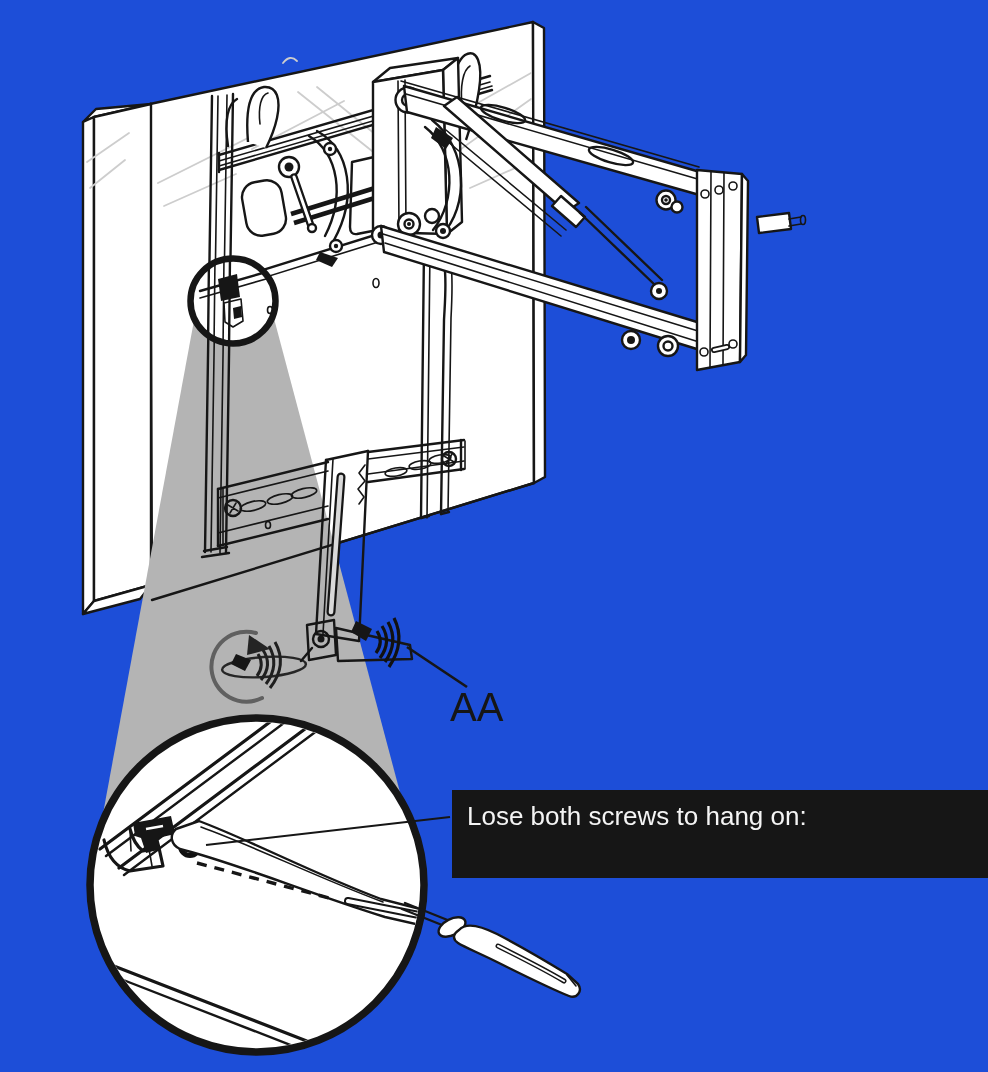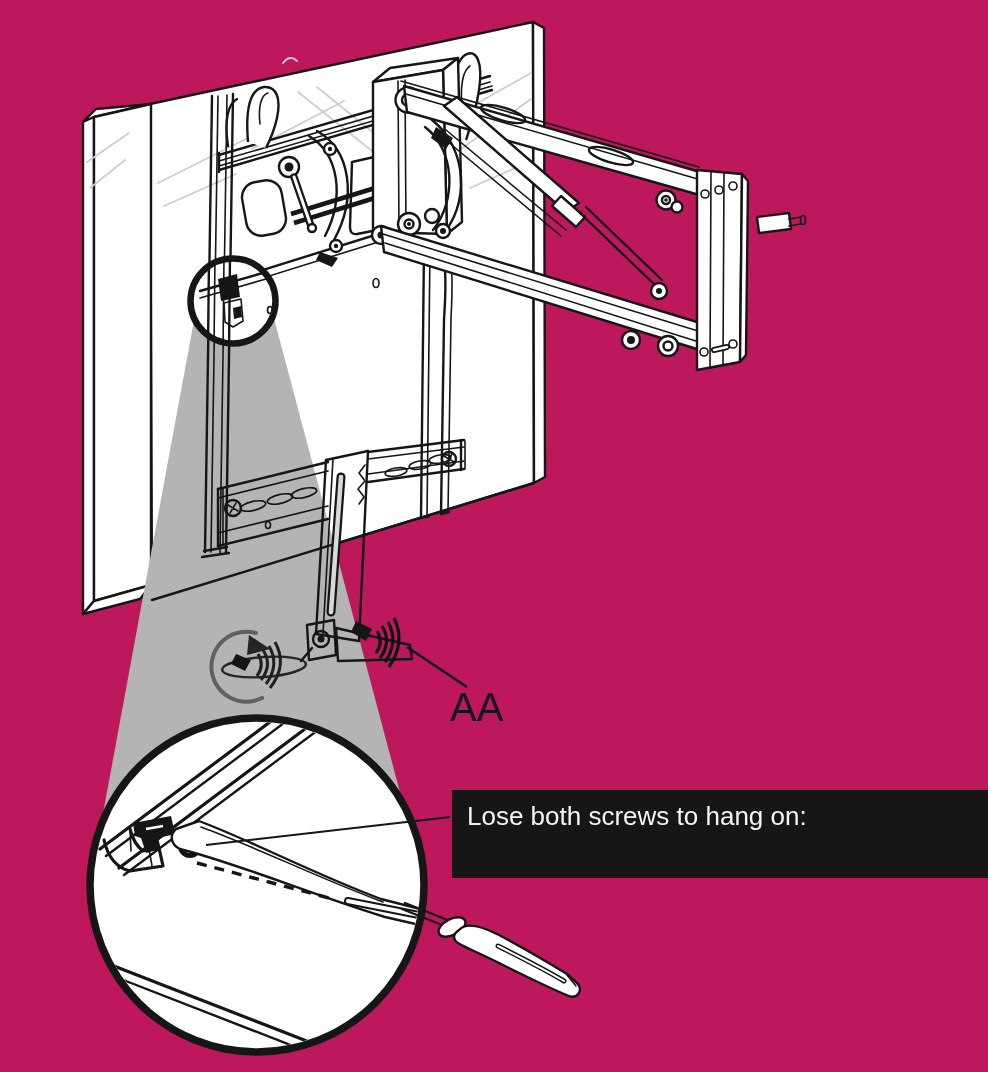--- a/index.html
+++ b/index.html
@@ -1,16 +1,16 @@
 <!DOCTYPE html>
 <html><head>
 <meta charset="utf-8">
 <style>
   html,body{margin:0;padding:0;background:#ffffff;}
-  .stage{position:relative;width:988px;height:1072px;background:#be185d;overflow:hidden;
+  .stage{position:relative;width:988px;height:1072px;background:#1d4ed8;overflow:hidden;
          font-family:"Liberation Sans", sans-serif;}
   .stage svg{position:absolute;left:0;top:0;}
   
   .k  {stroke:#161616;fill:none;stroke-width:2.4;stroke-linecap:round;stroke-linejoin:round;}
   .kw {stroke:#161616;fill:#ffffff;stroke-width:2.4;stroke-linejoin:round;}
   .t1 {stroke-width:1.6;}
   .w3 {stroke-width:3.2;}
   .fb {fill:#161616;stroke:none;}
   .scr{stroke:#cdcdcd;fill:none;stroke-width:1.8;stroke-linecap:round;}
   .dash{stroke:#161616;stroke-width:3.4;stroke-dasharray:10 8;fill:none;stroke-linecap:butt;}

